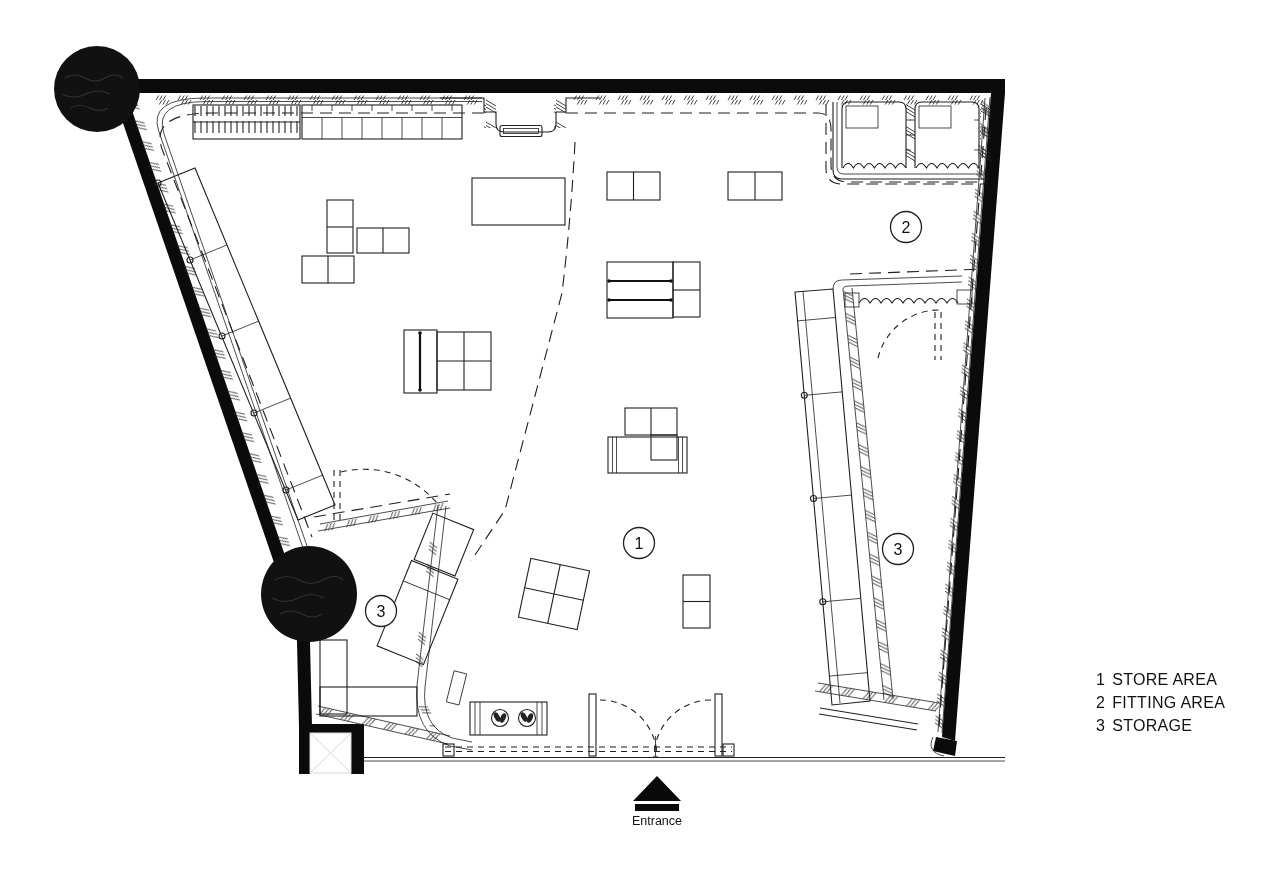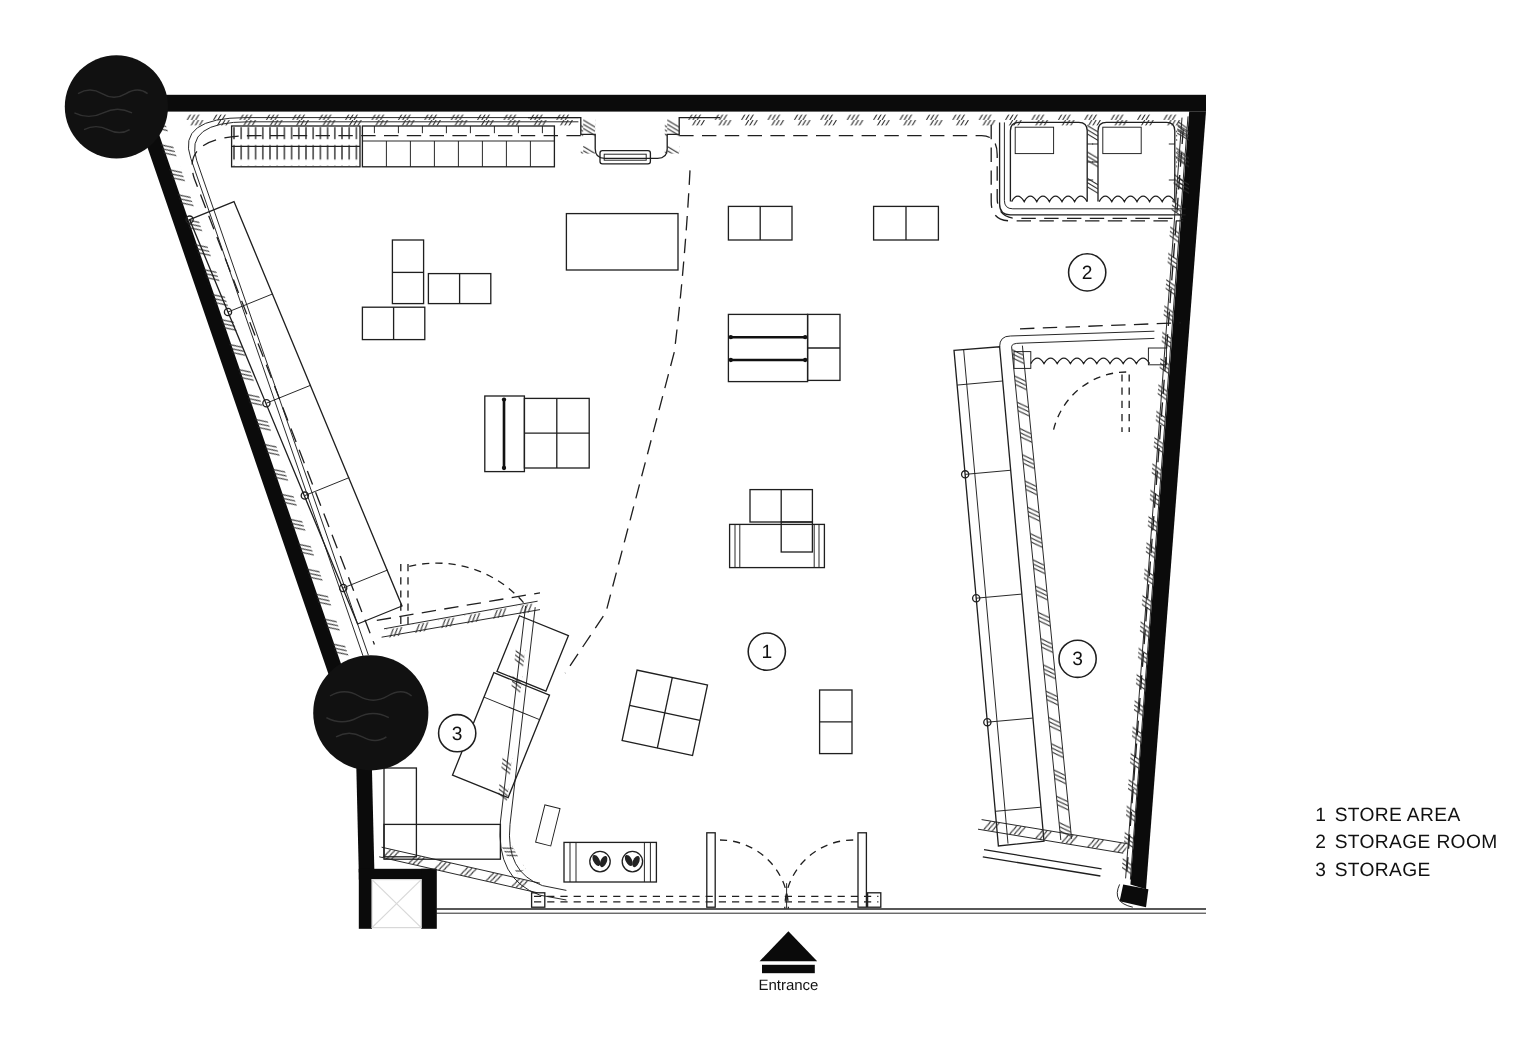--- a/index.html
+++ b/index.html
@@ -396,19 +396,19 @@
     <circle class="marker-circle" cx="381" cy="611" r="15.5"></circle>
     <text class="marker-num" x="381" y="616.5" text-anchor="middle">3</text>
   </g>
 </svg>
 
   <div id="legend">
     <div class="legend-row">
       <span class="num">1</span><span>STORE AREA</span>
     </div>
     <div class="legend-row">
-      <span class="num">2</span><span>STORAGE ROOM</span>
+      <span class="num">2</span><span>FITTING AREA</span>
     </div>
     <div class="legend-row">
       <span class="num">3</span><span>STORAGE</span>
     </div>
   </div>
 </div>
 
 </body></html>

